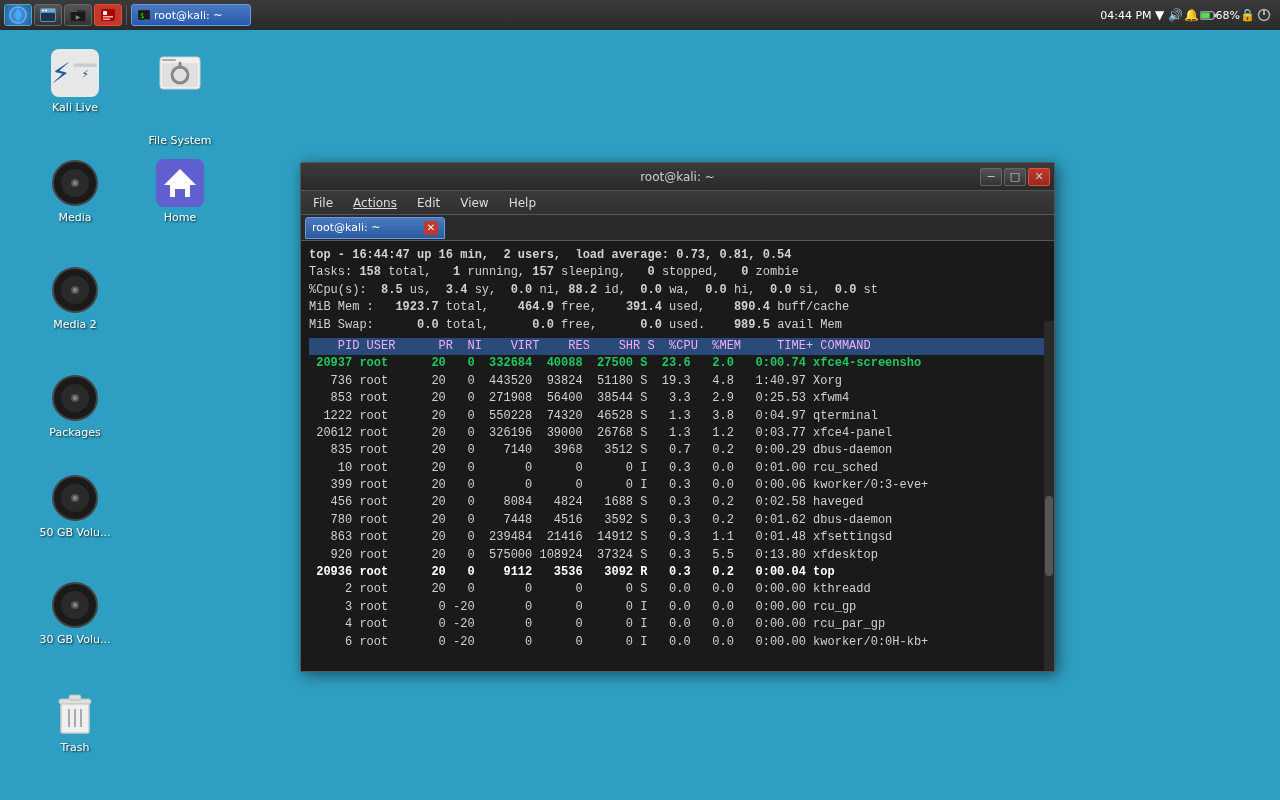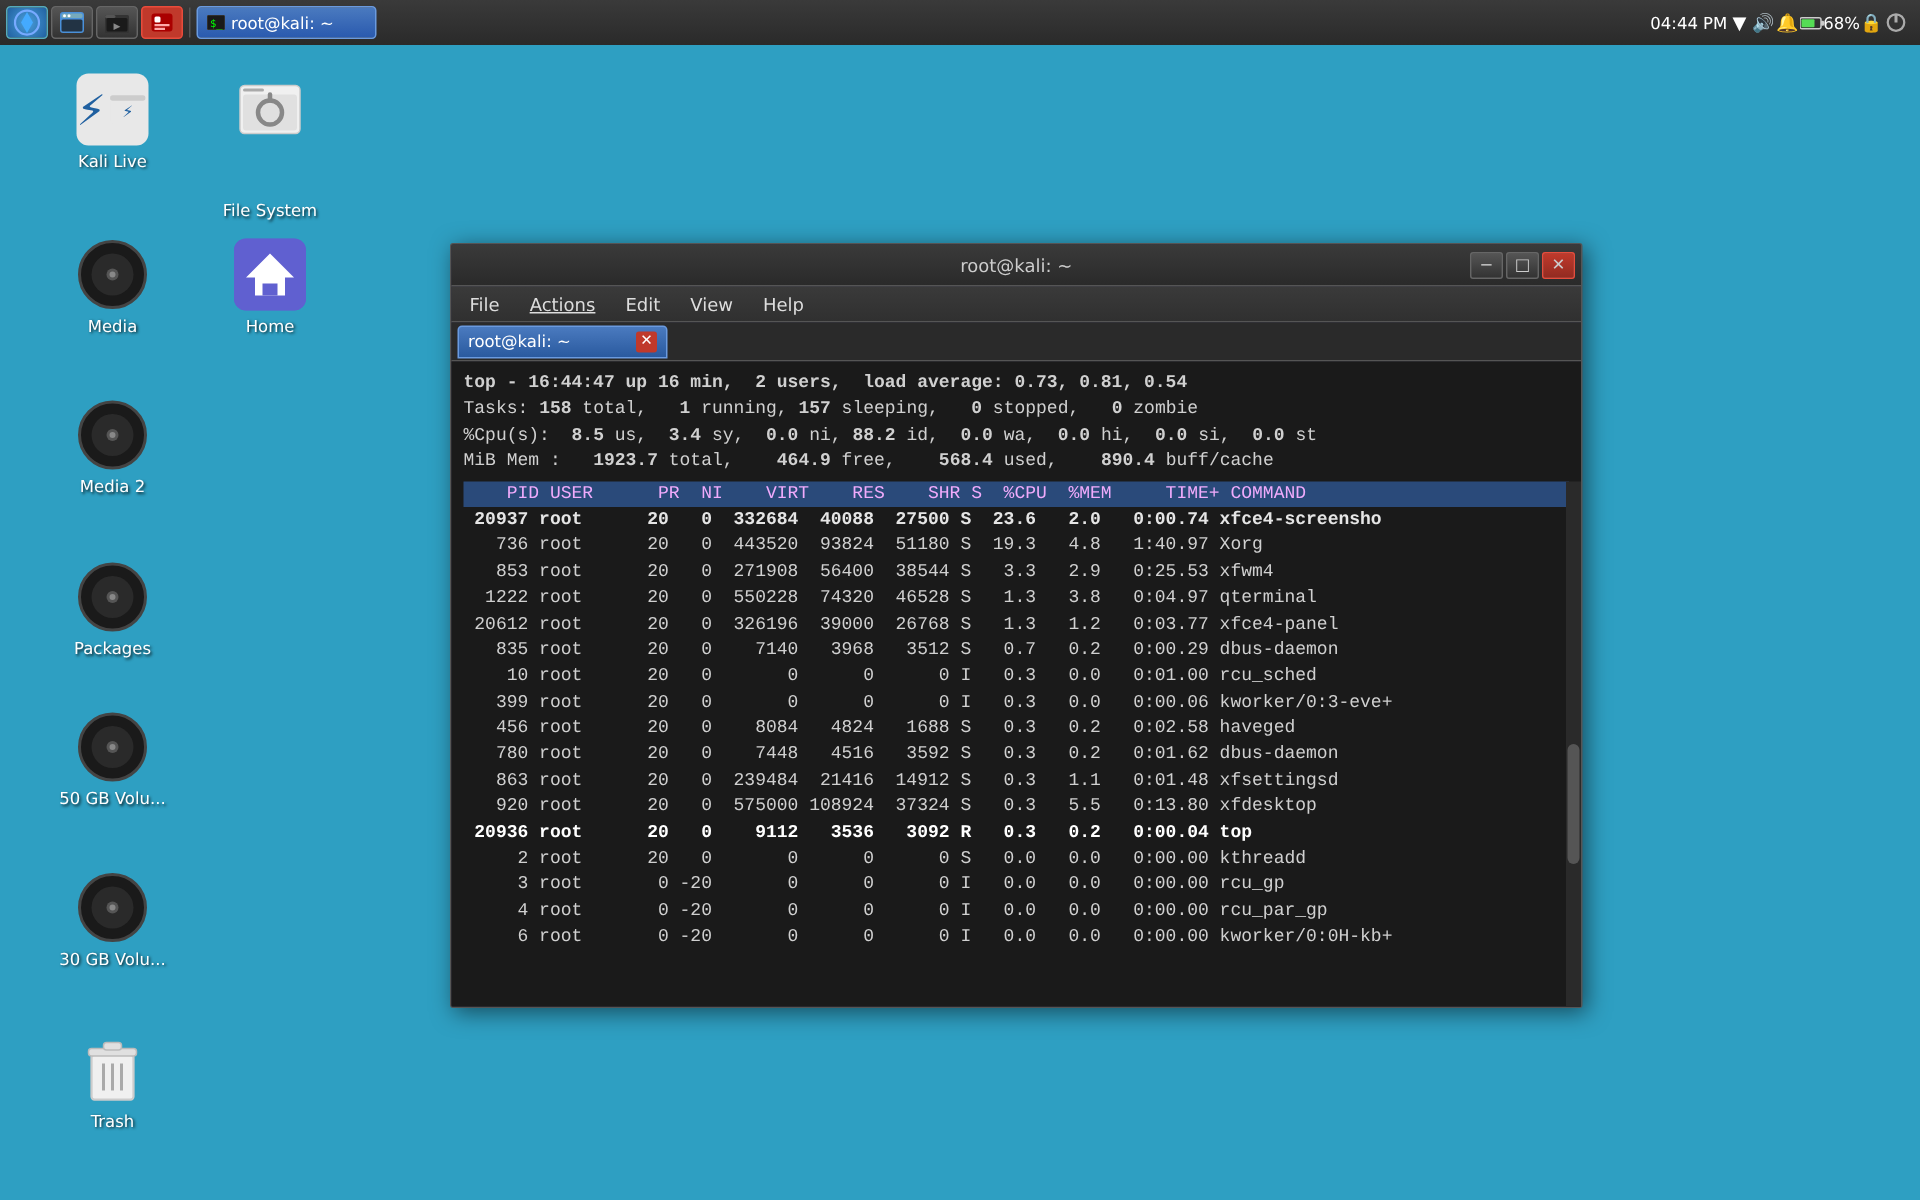--- a/index.html
+++ b/index.html
@@ -488,24 +488,25 @@
     <div class="terminal-tab">
       <span>root@kali: ~</span>
       <div class="tab-close">✕</div>
     </div>
   </div>
 
   <div class="terminal-content" style="position:relative;">
     <span class="term-line term-bold">top - 16:44:47 up 16 min,  2 users,  load average: 0.73, 0.81, 0.54</span>
     <span class="term-line">Tasks: <span style="font-weight:bold;">158</span> total,   <span style="font-weight:bold;">1</span> running, <span style="font-weight:bold;">157</span> sleeping,   <span style="font-weight:bold;">0</span> stopped,   <span style="font-weight:bold;">0</span> zombie</span>
     <span class="term-line">%Cpu(s):  <span style="font-weight:bold;">8.5</span> us,  <span style="font-weight:bold;">3.4</span> sy,  <span style="font-weight:bold;">0.0</span> ni, <span style="font-weight:bold;">88.2</span> id,  <span style="font-weight:bold;">0.0</span> wa,  <span style="font-weight:bold;">0.0</span> hi,  <span style="font-weight:bold;">0.0</span> si,  <span style="font-weight:bold;">0.0</span> st</span>
-    <span class="term-line">MiB Mem :   <span style="font-weight:bold;">1923.7</span> total,    <span style="font-weight:bold;">464.9</span> free,    <span style="font-weight:bold;">568.4</span> used,    <span style="font-weight:bold;">890.4</span> buff/cache</span>
+    <span class="term-line">MiB Mem :   <span style="font-weight:bold;">1923.7</span> total,    <span style="font-weight:bold;">464.9</span> free,    <span style="font-weight:bold;">391.4</span> used,    <span style="font-weight:bold;">890.4</span> buff/cache</span>
+    <span class="term-line">MiB Swap:      <span style="font-weight:bold;">0.0</span> total,      <span style="font-weight:bold;">0.0</span> free,      <span style="font-weight:bold;">0.0</span> used.    <span style="font-weight:bold;">989.5</span> avail Mem</span>
     <span class="term-line" style="display:block;height:4px;"> </span>
     <span class="term-header-row">    PID USER      PR  NI    VIRT    RES    SHR S  %CPU  %MEM     TIME+ COMMAND         </span>
-    <span class="term-line" style="color:#e5e5e5;font-weight:bold;"> 20937 root      20   0  332684  40088  27500 S  23.6   2.0   0:00.74 xfce4-screensho</span>
+    <span class="term-line" style="color:#22c55e;font-weight:bold;"> 20937 root      20   0  332684  40088  27500 S  23.6   2.0   0:00.74 xfce4-screensho</span>
     <span class="term-line">   736 root      20   0  443520  93824  51180 S  19.3   4.8   1:40.97 Xorg</span>
     <span class="term-line">   853 root      20   0  271908  56400  38544 S   3.3   2.9   0:25.53 xfwm4</span>
     <span class="term-line">  1222 root      20   0  550228  74320  46528 S   1.3   3.8   0:04.97 qterminal</span>
     <span class="term-line"> 20612 root      20   0  326196  39000  26768 S   1.3   1.2   0:03.77 xfce4-panel</span>
     <span class="term-line">   835 root      20   0    7140   3968   3512 S   0.7   0.2   0:00.29 dbus-daemon</span>
     <span class="term-line">    10 root      20   0       0      0      0 I   0.3   0.0   0:01.00 rcu_sched</span>
     <span class="term-line">   399 root      20   0       0      0      0 I   0.3   0.0   0:00.06 kworker/0:3-eve+</span>
     <span class="term-line">   456 root      20   0    8084   4824   1688 S   0.3   0.2   0:02.58 haveged</span>
     <span class="term-line">   780 root      20   0    7448   4516   3592 S   0.3   0.2   0:01.62 dbus-daemon</span>
     <span class="term-line">   863 root      20   0  239484  21416  14912 S   0.3   1.1   0:01.48 xfsettingsd</span>

